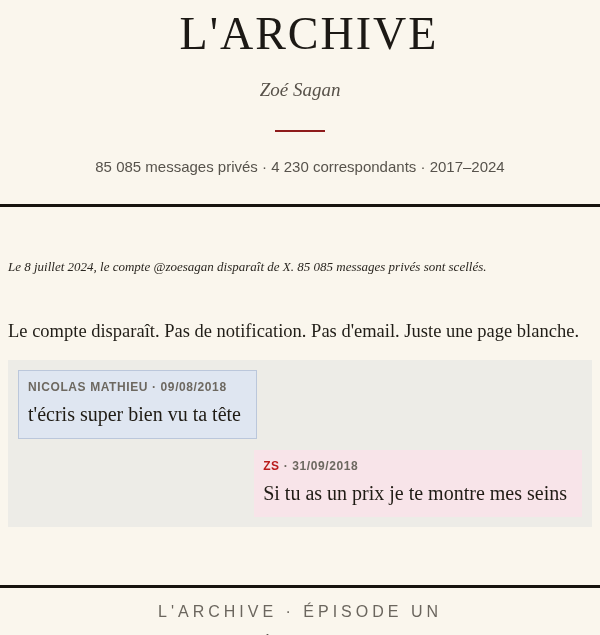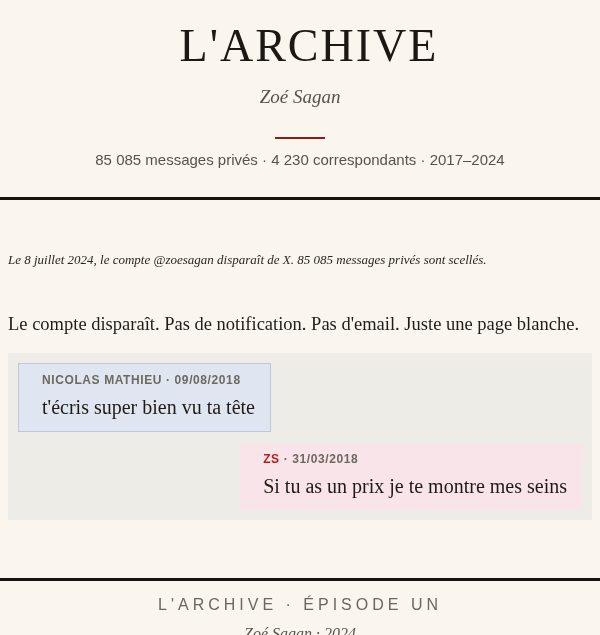--- a/index.html
+++ b/index.html
@@ -9,44 +9,44 @@
     height: 635px;
     background: #faf6ed;
     font-family: "Liberation Serif", serif;
     color: #1f1c16;
     overflow: hidden;
   }
 
   
   .masthead { text-align: center; padding-top: 6px; }
   .masthead h1 {
-    margin: 16px;
+    margin: 4px;
     font-family: "Liberation Serif", serif;
     font-weight: 400;
     font-size: 46px;
     line-height: 1.05;
     letter-spacing: 2px;
     color: #1c1915;
     padding-left: 18px;
   }
   .subtitle {
-    margin-top: 15px;
+    margin-top: 21px;
     font-style: italic;
     font-size: 19px;
     line-height: 1.2;
     color: #575149;
   }
   .red-divider {
     width: 50px;
     height: 2px;
     background: #8e1b1b;
     margin: 28px auto 0;
   }
   .stats {
-    margin-top: 12px;
+    margin-top: 26px;
     font-family: "Liberation Sans", sans-serif;
     font-size: 15px;
     line-height: 1.25;
     color: #57534c;
   }
 
   .rule {
     width: 100%;
     height: 3px;
     background: #16130e;
@@ -72,21 +72,21 @@
 
   
   .chat-panel {
     margin: 15px 8px 0 8px;
     background: #edece7;
     padding: 10px;
   }
   .bubble {
     width: fit-content;
     max-width: 420px;
-    padding: 9px 15px 11px 23px;
+    padding: 9px 15px 11px 9px;
   }
   .bubble-left {
     background: #dfe6f1;
     border: 1px solid #bbc7db;
   }
   .bubble-right {
     background: #f8e4e9;
     margin: 11px 0 0 auto;
   }
   .bubble-meta {
@@ -147,21 +147,21 @@
         <span>·</span>
         <span>09/08/2018</span>
       </div>
       <div class="bubble-text">t'écris super bien vu ta tête</div>
     </div>
 
     <div class="bubble bubble-right">
       <div class="bubble-meta">
         <span class="author-red">ZS</span>
         <span>·</span>
-        <span>31/03/2018</span>
+        <span>31/09/2018</span>
       </div>
       <div class="bubble-text">Si tu as un prix je te montre mes seins</div>
     </div>
 
   </section>
 </main>
 
 <div class="rule rule-bottom"></div>
 
 <footer class="footer">

